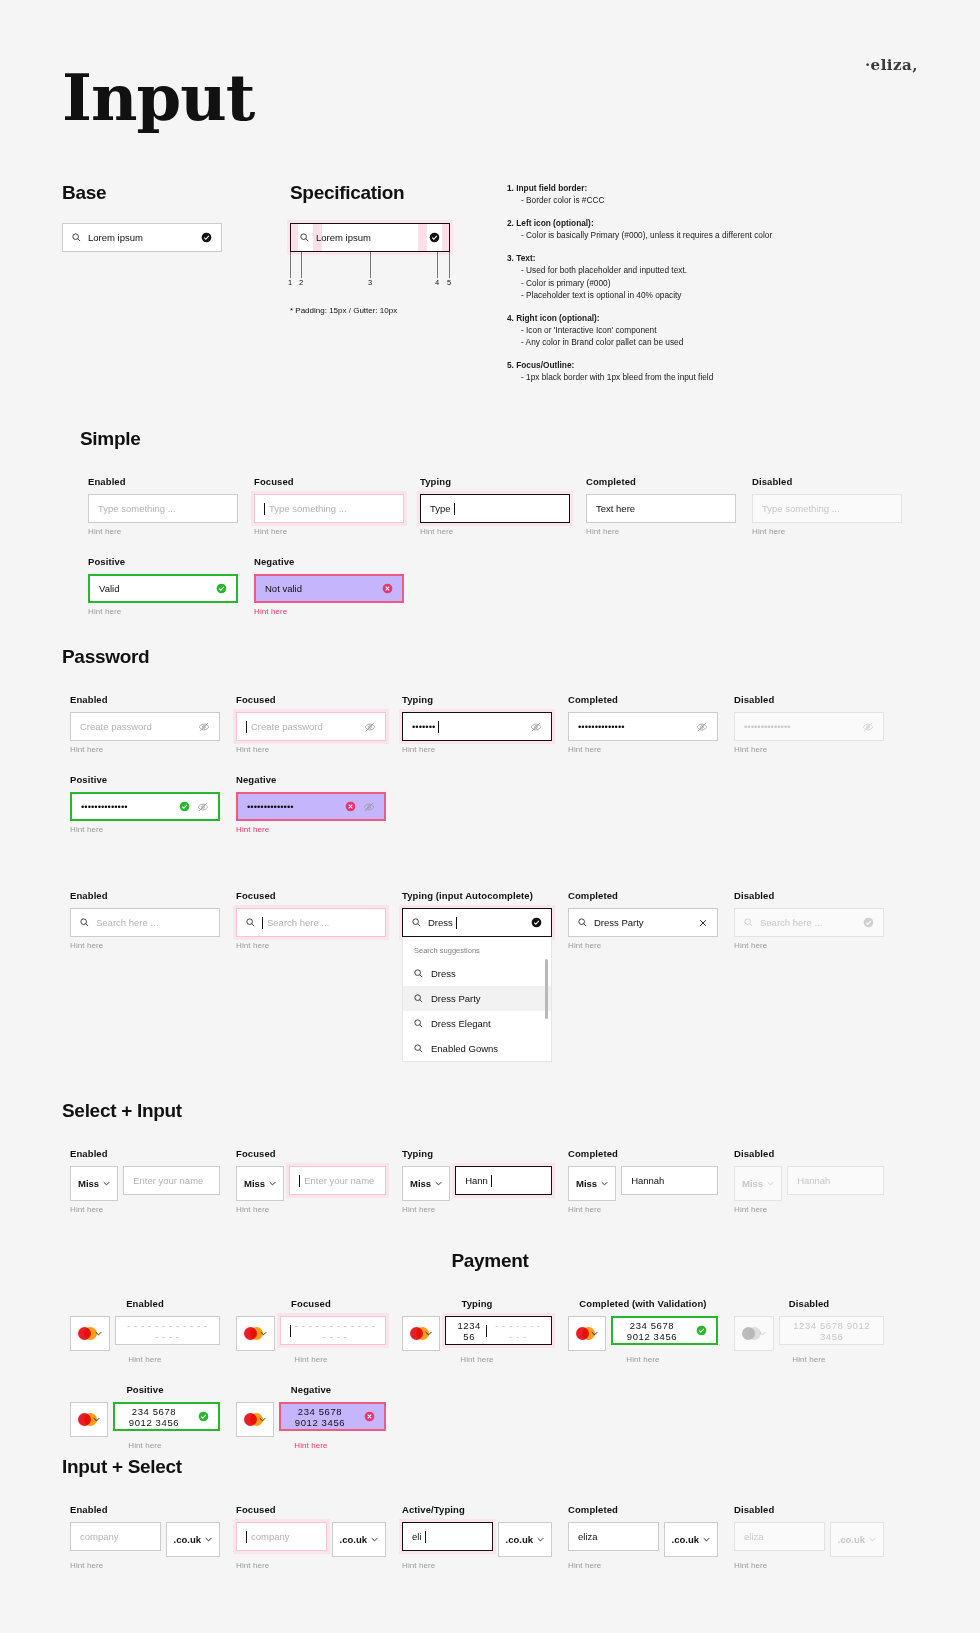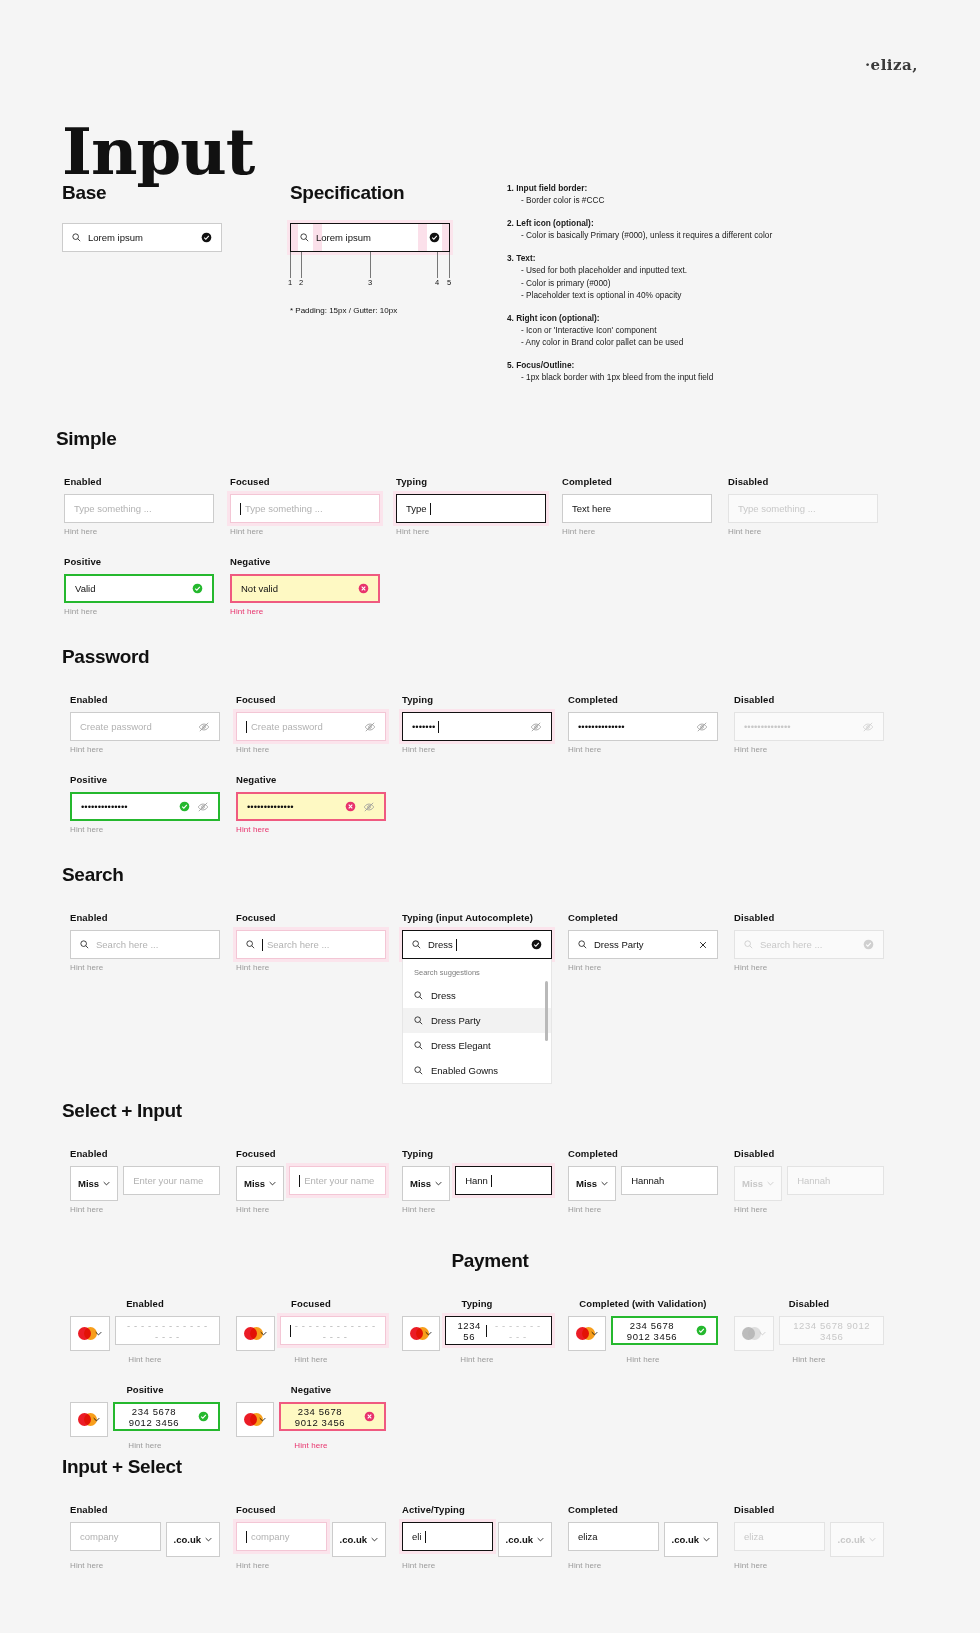--- a/index.html
+++ b/index.html
@@ -18,41 +18,41 @@
   .brand {
     position:absolute; right:62px; top:56px;
     font-family:"DejaVu Serif", serif;
     font-size:15px; font-weight:700; letter-spacing:.5px; color:#3a3a3a;
   }
 
   
   .page-title {
     font-family:"DejaVu Serif", serif;
     font-size:64px; font-weight:700; letter-spacing:-1px;
-    margin:0; padding-top:120px; line-height:1;
+    margin:0; padding-top:66px; line-height:1;
   }
 
   
   .sec-h { font-size:19px; font-weight:700; letter-spacing:-.3px; margin:0; }
   .state-label { font-size:9.5px; font-weight:700; color:#111; margin-bottom:7px; letter-spacing:.1px;}
   .hint { font-size:8px; color:#9a9a9a; margin-top:4px; letter-spacing:.1px;}
   .hint.neg { color:#e8336d; }
 
   
   .field {
     background:#fff; border:1px solid #ccc; height:29px;
     display:flex; align-items:center; gap:7px;
     padding:0 9px; font-size:9.5px; color:#111;
   }
   .field .ph { color:#b2b2b2; }
   .field .val { color:#111; }
   .focused { border-color:#f3c6d5; box-shadow:0 0 0 3px #fbe4ec; }
   .typing  { border-color:#111; box-shadow:0 0 0 3px #fbe4ec; }
   .positive{ border:2px solid #25b82e; }
-  .negative{ border:2px solid #ef5a80; background:#fef9c3; }
+  .negative{ border:2px solid #ef5a80; background:#c4b5fd; }
   .disabled{ background:#fafafa; border-color:#e3e3e3; color:#c8c8c8; }
   .disabled .ph, .disabled .val { color:#c8c8c8; }
   .caret { display:inline-block; width:1px; height:12px; background:#111; margin-left:-4px;}
   .caret.lead { margin-left:0; margin-right:-3px;}
 
   
   .ico { flex:0 0 auto; display:inline-flex; align-items:center; justify-content:center; }
   .ico svg { display:block; }
   .spacer { flex:1 1 auto; }
 
@@ -183,21 +183,21 @@
     <div class="sub">- Used for both placeholder and inputted text.</div>
     <div class="sub">- Color is primary (#000)</div>
     <div class="sub">- Placeholder text is optional in 40% opacity</div>
     <div class="li">4. Right icon (optional):</div>
     <div class="sub">- Icon or 'Interactive Icon' component</div>
     <div class="sub">- Any color in Brand color pallet can be used</div>
     <div class="li">5. Focus/Outline:</div>
     <div class="sub">- 1px black border with 1px bleed from the input field</div>
   </div>
 
-  <div style="position:absolute; left:56px; top:428px; width:856px;">
+  <div style="position:absolute; left:80px; top:428px; width:856px;">
     <div class="sec-h">Simple</div>
 
     <div class="row5 w" style="margin-top:26px;">
       <div class="cell">
         <div class="state-label">Enabled</div>
         <div class="field">
           <span class="ph">Type something ...</span>
         </div>
         <div class="hint">Hint here</div>
       </div>
@@ -388,21 +388,20 @@
                 <line x1="2.4" y1="13.6" x2="13.6" y2="2.4" stroke="#9a9a9a" stroke-width="1.1"></line>
               </svg>
           </span>
         </div>
         <div class="hint neg">Hint here</div>
       </div>
     </div>
   </div>
 
   <div style="position:absolute; left:62px; top:864px; width:856px;">
-    <div class="sec-h">Search</div>
 
     <div class="row5 w" style="margin-top:26px;">
       <div class="cell">
         <div class="state-label">Enabled</div>
         <div class="field">
           <span class="ico">
             <svg width="9" height="9" viewBox="0 0 16 16">
                 <circle cx="6.5" cy="6.5" r="5" fill="none" stroke="#111" stroke-width="1.4"></circle>
                 <line x1="10.2" y1="10.2" x2="14.5" y2="14.5" stroke="#111" stroke-width="1.4"></line>
               </svg>

